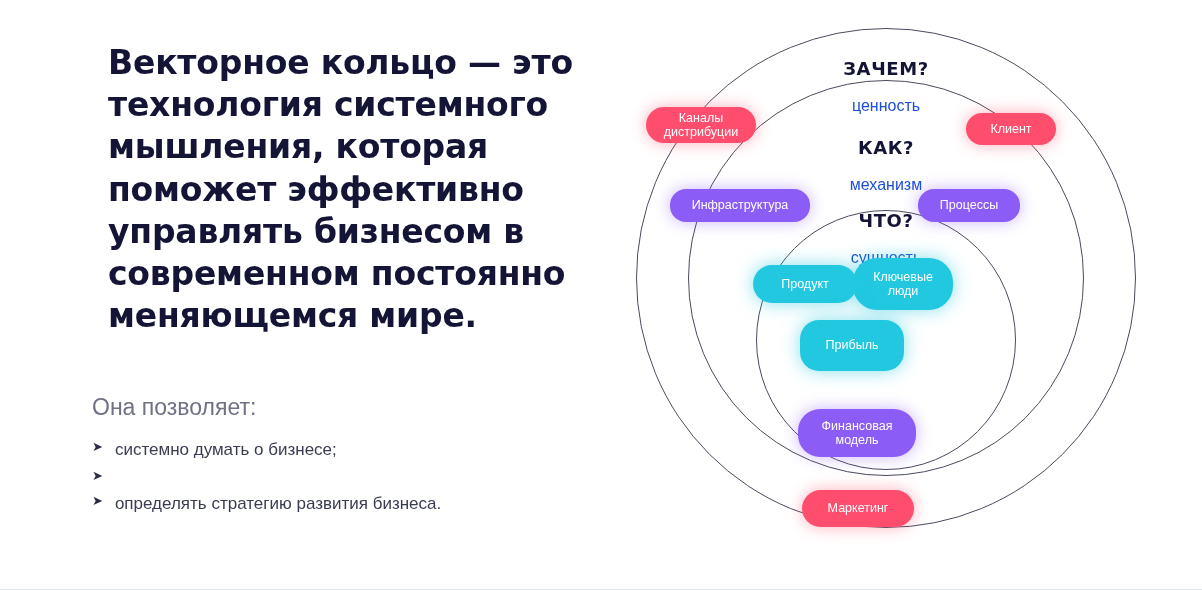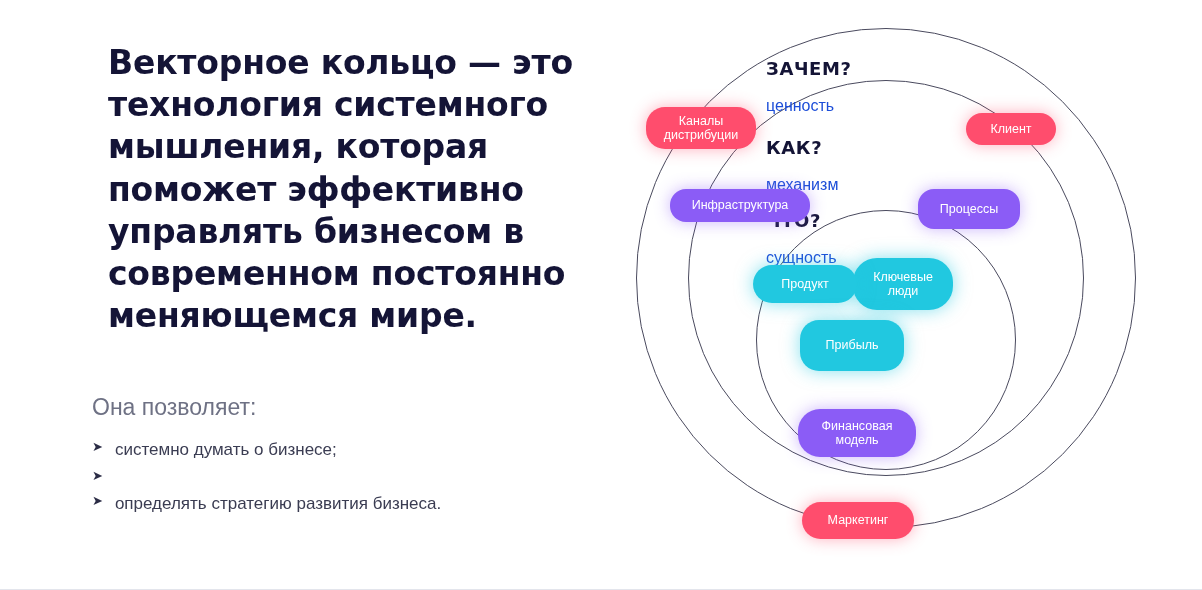--- a/index.html
+++ b/index.html
@@ -92,21 +92,21 @@
   }
   .ring-inner {
     left: 148px;
     top: 206px;
     width: 260px;
     height: 260px;
     top: 200px;
   }
   .ring-label {
     position: absolute;
-    text-align: left;
+    text-align: center;
     width: 240px;
   }
   .ring-label .title {
     font-family: "DejaVu Sans", sans-serif;
     font-weight: bold;
     font-size: 18px;
     letter-spacing: 0.6px;
     color: #141436;
   }
   .ring-label .sub {
@@ -130,29 +130,29 @@
     align-items: center;
     justify-content: center;
     padding: 7px 12px;
     box-sizing: border-box;
     font-family: "Liberation Sans", sans-serif;
   }
   .pill.pink  { background: #ff4d6d; box-shadow: 0 0 16px rgba(255,77,109,0.45); }
   .pill.purple{ background: #8b5cf6; box-shadow: 0 0 16px rgba(139,92,246,0.45); }
   .pill.cyan  { background: #21c8e0; box-shadow: 0 0 18px rgba(33,200,224,0.55); }
 
-  .p-channels      { left: 38px;  top: 97px;  width: 110px; height: 42px; border-radius: 19px; }
+  .p-channels      { left: 38px;  top: 97px;  width: 110px; height: 36px; border-radius: 19px; }
   .p-client        { left: 358px; top: 103px; width: 90px;  height: 32px; }
   .p-infra         { left: 62px;  top: 179px; width: 140px; height: 33px; }
-  .p-process       { left: 310px; top: 179px; width: 102px; height: 40px; }
+  .p-process       { left: 310px; top: 179px; width: 102px; height: 33px; }
   .p-product       { left: 145px; top: 255px; width: 104px; height: 38px; border-radius: 19px; }
   .p-people        { left: 245px; top: 248px; width: 100px; height: 52px; border-radius: 24px; }
   .p-profit        { left: 192px; top: 310px; width: 104px; height: 51px; border-radius: 19px; }
   .p-finmodel      { left: 190px; top: 399px; width: 118px; height: 48px; border-radius: 22px; }
-  .p-marketing     { left: 194px; top: 492px; width: 112px; height: 37px; border-radius: 19px; }
+  .p-marketing     { left: 194px; top: 480px; width: 112px; height: 37px; border-radius: 19px; }
 
   .bottom-rule {
     position: absolute;
     left: 0;
     bottom: 0;
     width: 1202px;
     height: 1px;
     background: #e3e5ec;
   }
 </style>

